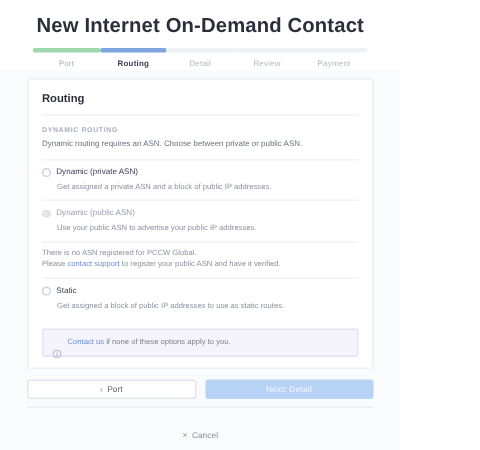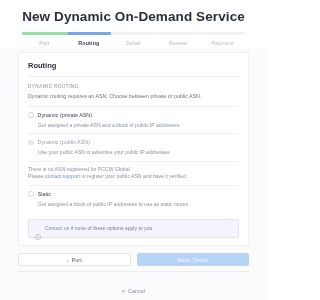--- a/index.html
+++ b/index.html
@@ -225,21 +225,21 @@
     border-top: 1px solid #eceef1;
     margin-top: 5px;
   }
 </style>
 </head>
 <body>
 
 <div class="page">
 
   <div class="header">
-    <div class="page-title">New Dynamic On-Demand Service</div>
+    <div class="page-title">New Internet On-Demand Contact</div>
   </div>
 
   <div class="stepper">
     <div class="step done">
       <div class="step-bar"></div>
       <div class="step-label">Port</div>
     </div>
     <div class="step active">
       <div class="step-bar"></div>
       <div class="step-label">Routing</div>

